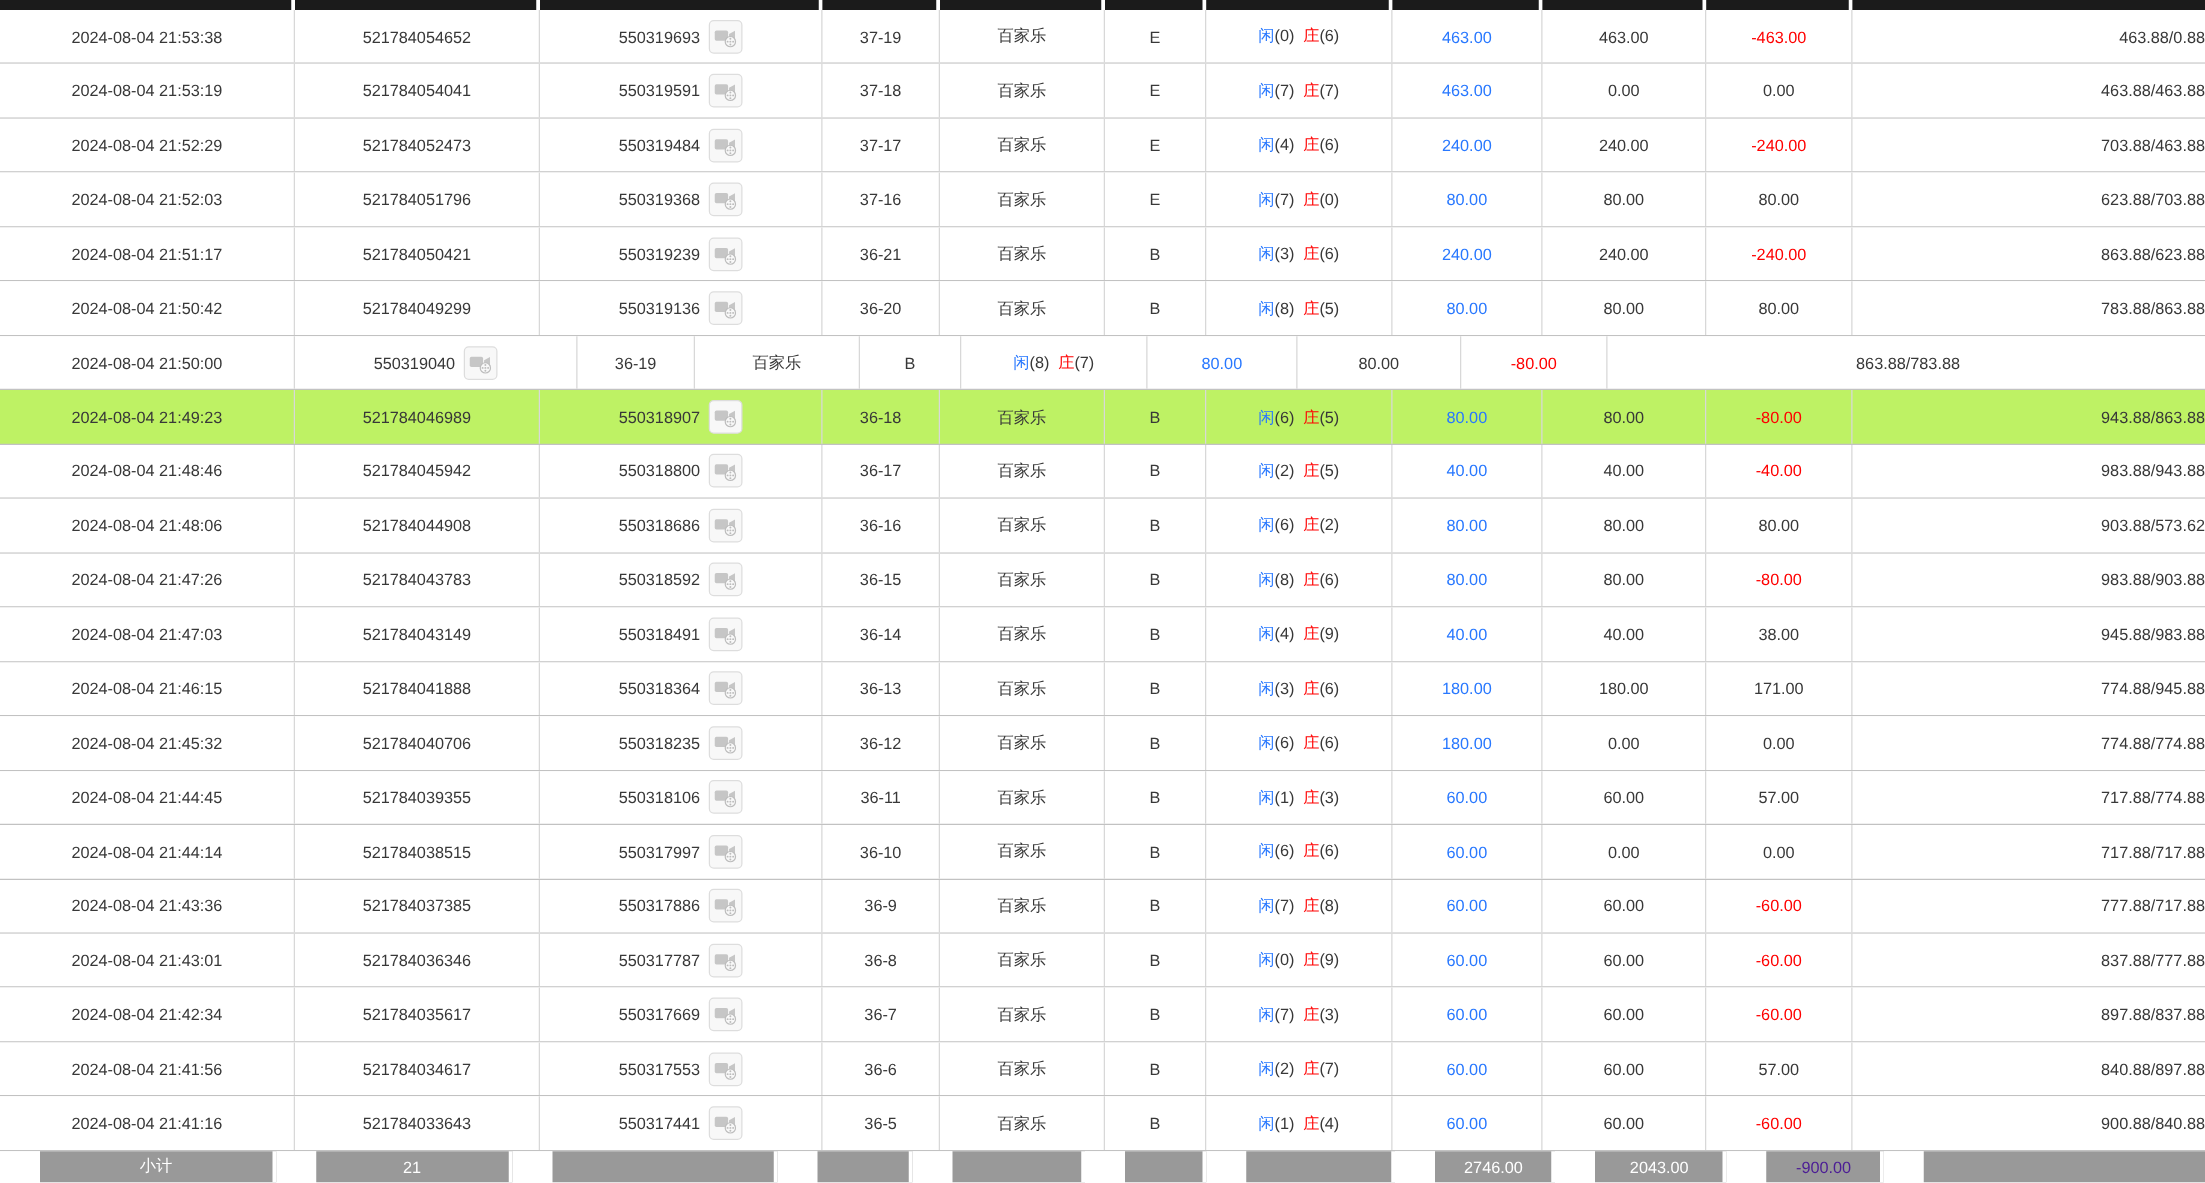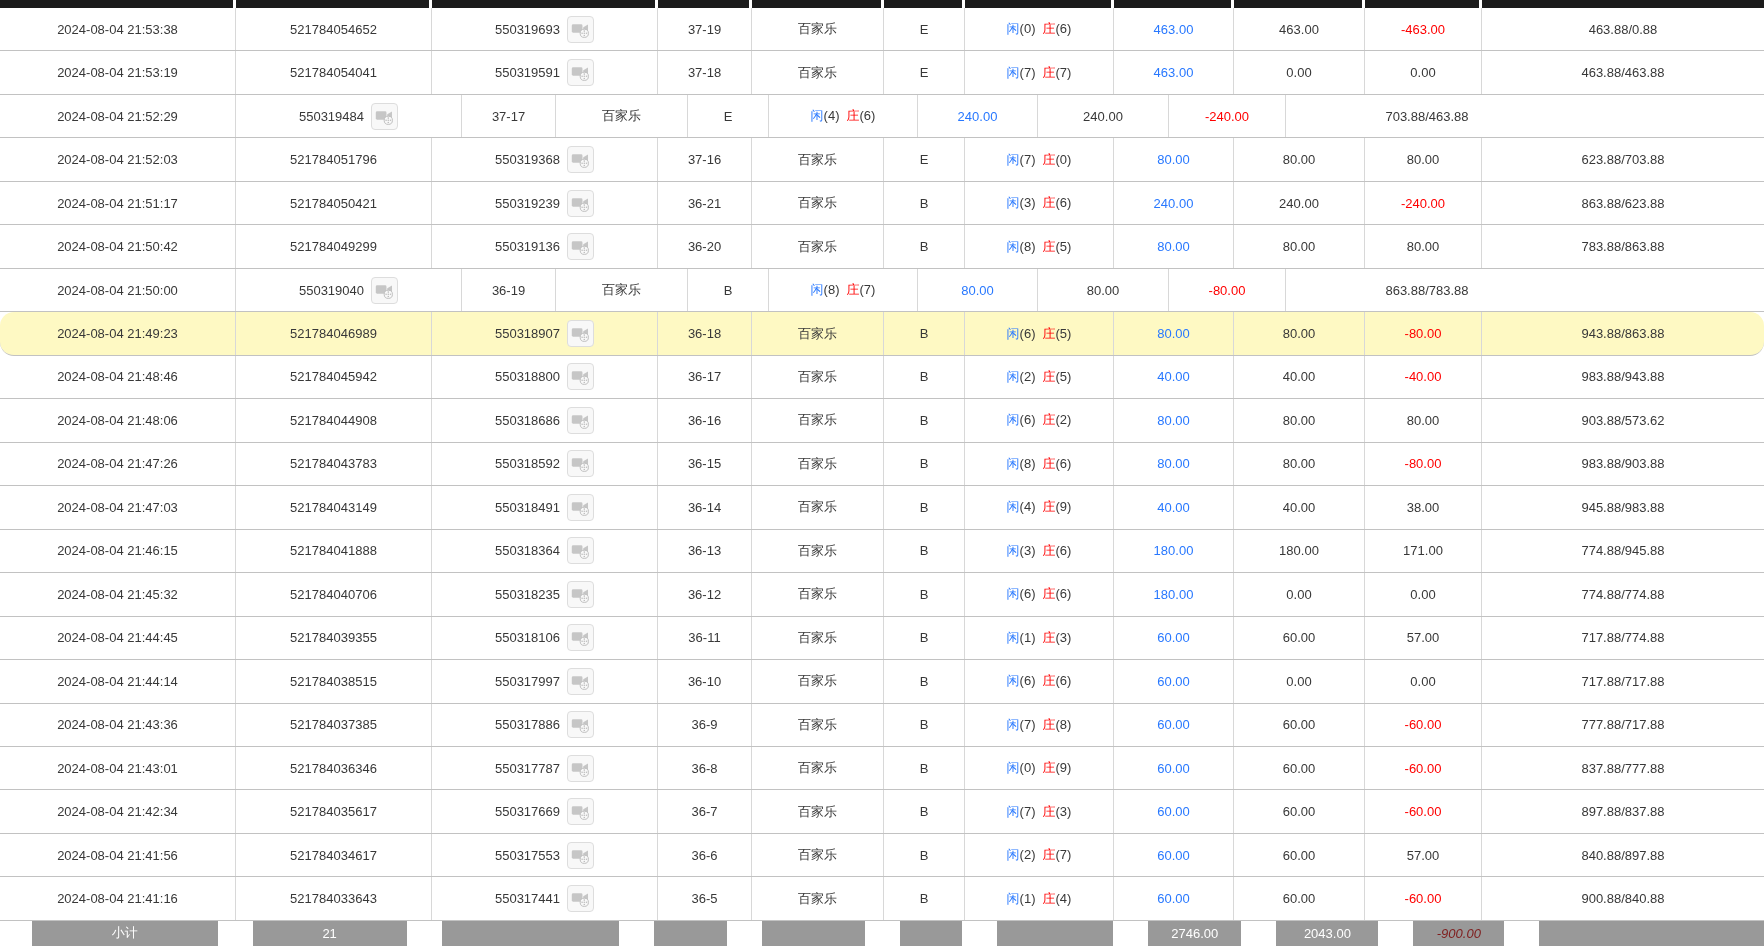--- a/index.html
+++ b/index.html
@@ -6,47 +6,47 @@
   body{
     width:1764px;height:946px;overflow:hidden;background:#fff;
     font-family:"Liberation Sans",sans-serif;color:#383838;
   }
   
   .hdr{display:flex;height:8px;background:#fff;}
   .hcell{background:#1b1b1b;box-sizing:border-box;border-right:3px solid #fff;height:8px;}
   .hcell:last-child{border-right:none;}
   
   .row{display:flex;height:43.48px;box-sizing:border-box;border-bottom:1px solid #c2c2c2;background:#fff;}
-  .row.hl{background:#fef9c3;border-radius:14px;}
+  .row.hl{background:#bef264;}
   .cell{
     box-sizing:border-box;border-right:1px solid #d8d8d8;
     display:flex;align-items:center;justify-content:center;
     font-size:13px;overflow:hidden;white-space:nowrap;
   }
-  .cell:last-child{border-right:none;}
+  .cell:last-child{border-right:none;justify-content:flex-end;}
   .c1{width:236px}.c2{width:196px}.c3{width:226px}.c4{width:94px}.c5{width:132px}
   .c6{width:81px}.c7{width:149px}.c8{width:120px}.c9{width:131px}.c10{width:117px}.c11{width:282px}
   .blue{color:#2878ff;}
   .red{color:#ff0000;}
   .dark{color:#383838;}
   .grp{margin-right:7px;}
   .replay-btn{
     width:27px;height:27px;margin-left:7px;padding:0;
     border:1px solid #ddd;border-radius:4px;background:#f8f8f8;
     display:flex;align-items:center;justify-content:center;cursor:pointer;flex:0 0 auto;
   }
   
   .sum{display:flex;height:25px;background:#fff;}
   .scell{
     background:#999;box-sizing:border-box;border-right:3px solid #fff;
     display:flex;align-items:center;justify-content:center;
     font-size:13px;color:#fff;height:25px;overflow:hidden;margin-left:32px;
   }
   .scell:last-child{border-right:none;}
-  .scell.sred{color:#7f1d1d;font-style:italic;}
+  .scell.sred{color:#4c1d95;}
 </style>
 </head>
 <body>
 
 <div class="hdr">
   <div class="hcell c1"></div>
   <div class="hcell c2"></div>
   <div class="hcell c3"></div>
   <div class="hcell c4"></div>
   <div class="hcell c5"></div>
@@ -156,20 +156,23 @@
         <span class="dark">0.00</span>
       </div>
       <div class="cell c11">
         <span>463.88/463.88</span>
       </div>
     </div>
     <div class="row">
       <div class="cell c1">
         <span>2024-08-04 21:52:29</span>
       </div>
+      <div class="cell c2">
+        <span>521784052473</span>
+      </div>
       <div class="cell c3">
         <span>550319484</span>
         <button class="replay-btn">
           <span style="display: flex;">
             <svg width="19" height="19" viewBox="0 0 24 24">
               <rect x="1" y="5.5" width="13.5" height="10.5" rx="1.8" fill="#c6c6c6"></rect>
               <path d="M15.5 9l6-3.2v9.4l-6-3.2z" fill="#c6c6c6"></path>
               <circle cx="16.8" cy="16.8" r="5.2" fill="#f8f8f8" stroke="#bdbdbd" stroke-width="1.2"></circle>
               <circle cx="16.8" cy="16.8" r="1" fill="#bdbdbd"></circle>
               <circle cx="16.8" cy="14" r="1" fill="#bdbdbd"></circle>

